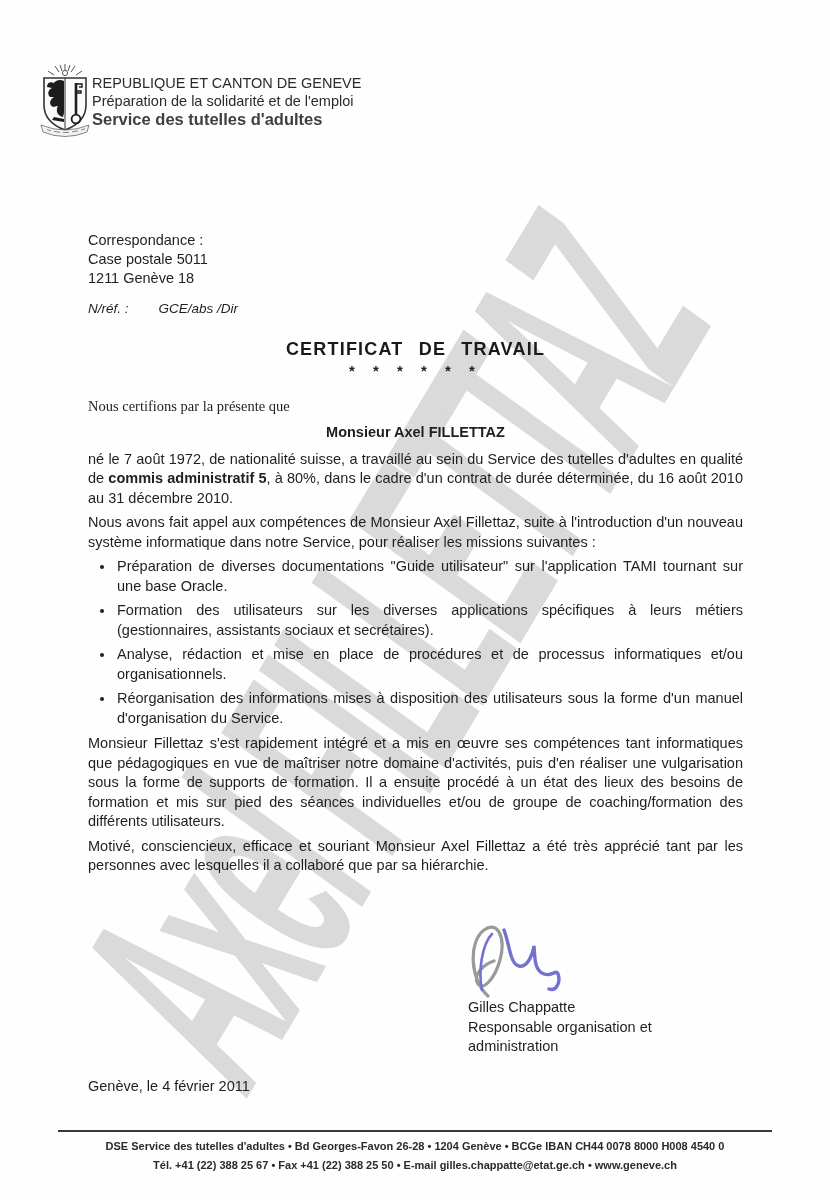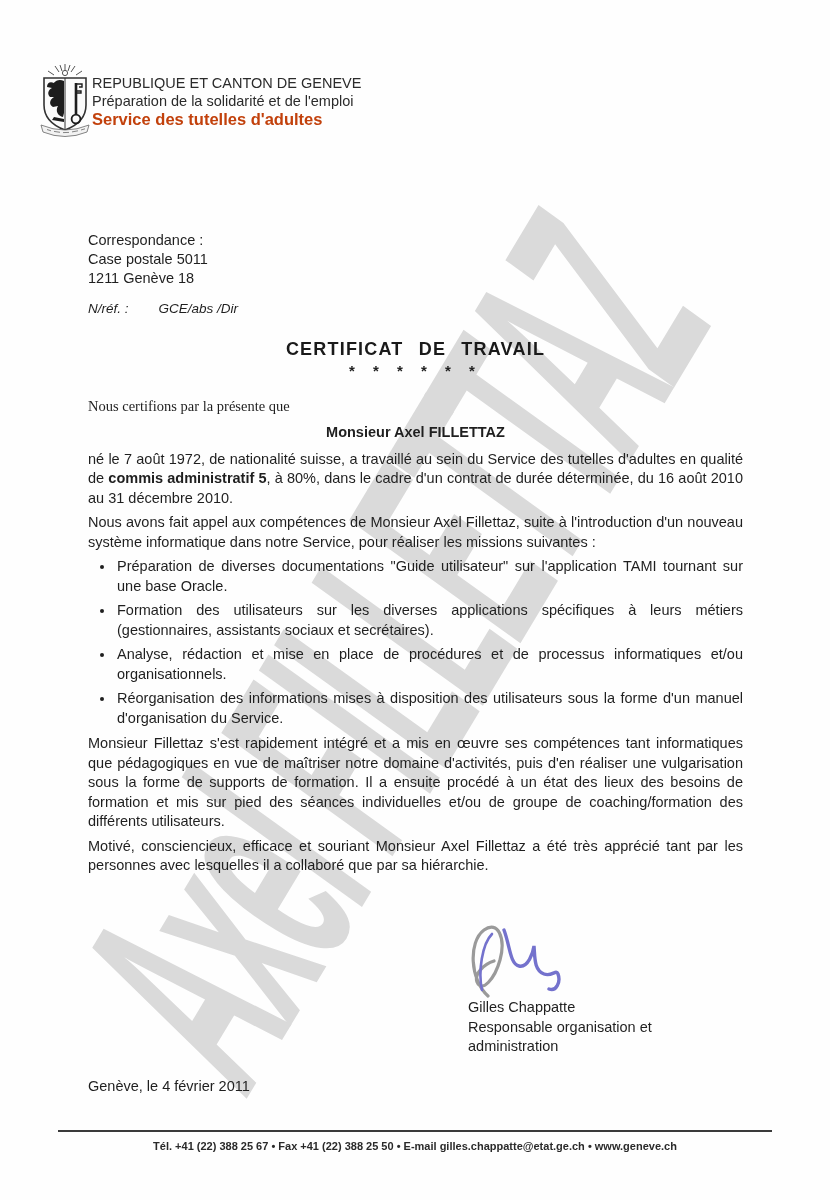--- a/index.html
+++ b/index.html
@@ -31,21 +31,21 @@
     user-select: none;
   }
   
   .header {
     position: absolute; left: 38px; top: 62px;
     display: flex; align-items: flex-start; 
     z-index: 2;
   }
   .header-text { padding-top: 12px; }
   .header-line1, .header-line2 { font-size: 14.5px; line-height: 18px; color: #2b2b2b; }
-  .header-line3 { font-size: 16.5px; line-height: 19px; font-weight: bold; color: #c2410c; }
+  .header-line3 { font-size: 16.5px; line-height: 19px; font-weight: bold; color: #404040; }
   
   .correspondence {
     position: absolute; left: 88px; top: 231px;
     font-size: 14.5px; line-height: 19px; z-index: 2;
   }
   .ref-line {
     position: absolute; left: 88px; top: 301px;
     font-size: 13.5px; font-style: italic; z-index: 2;
   }
   .ref-value { margin-left: 30px; }
@@ -180,16 +180,17 @@
       <path d="M24,70 C20,52 24,24 34,14" fill="none" stroke-width="2.6" stroke-linecap="round" stroke="#7472cd"></path>
     </svg>
     <div class="signature-name">Gilles Chappatte</div>
     <div class="signature-role">Responsable organisation et</div>
     <div class="signature-role">administration</div>
   </div>
 
   <div class="dateline">Genève, le 4 février 2011</div>
 
   <div class="footer">
+    <div>DSE Service des tutelles d'adultes • Bd Georges-Favon 26-28 • 1204 Genève • BCGe IBAN CH44 0078 8000 H008 4540 0</div>
     <div>Tél. +41 (22) 388 25 67 • Fax +41 (22) 388 25 50 • E-mail gilles.chappatte@etat.ge.ch • www.geneve.ch</div>
   </div>
 
 </div>
 
 </body></html>

